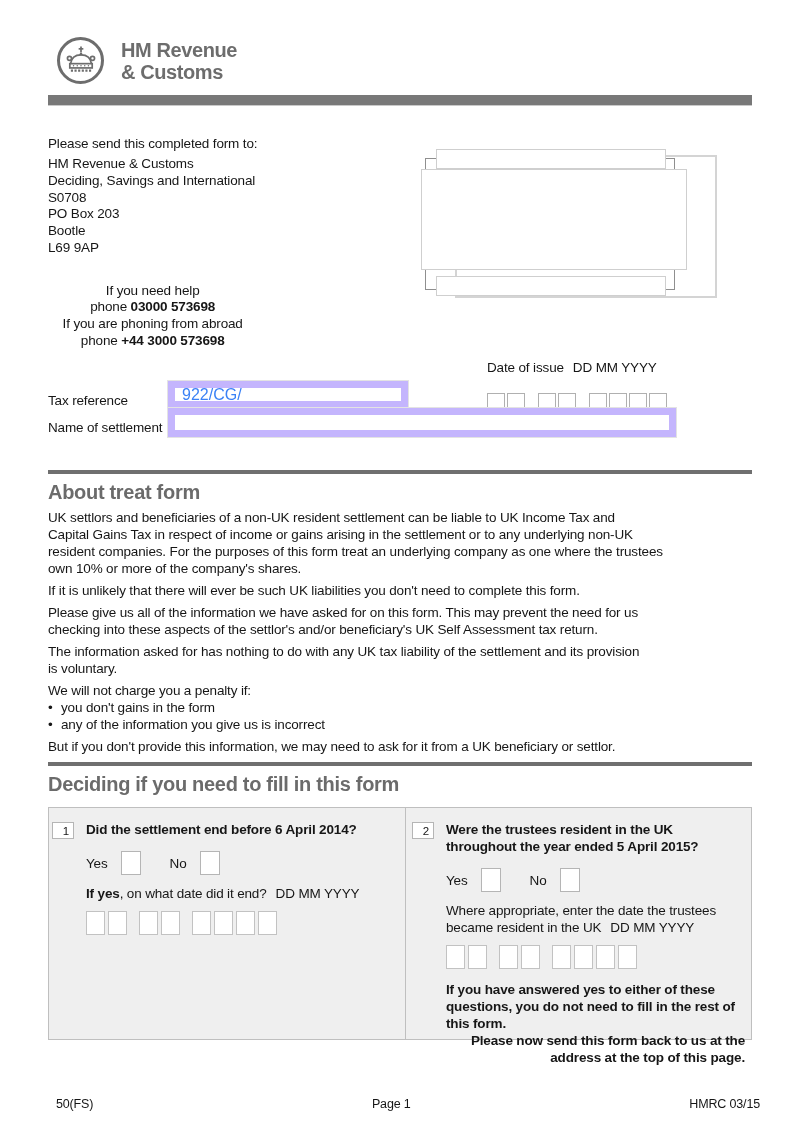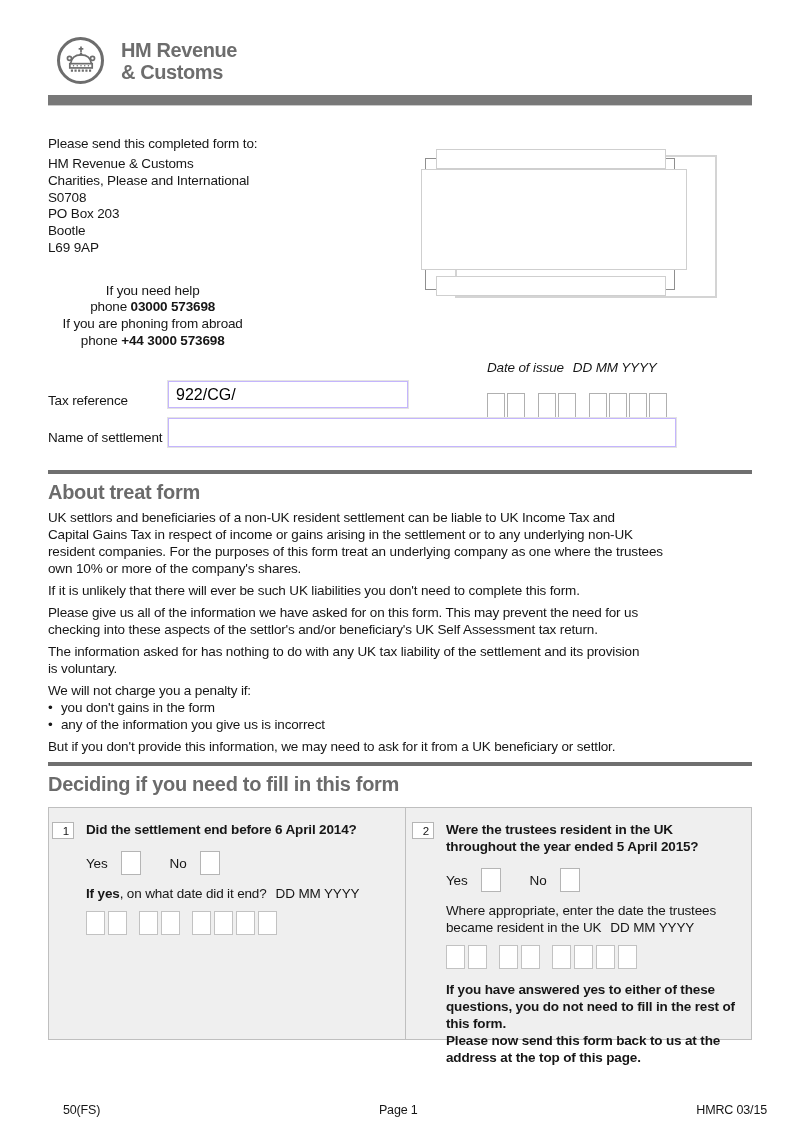--- a/index.html
+++ b/index.html
@@ -29,34 +29,34 @@
   .addr-graphic div { position:absolute; }
   .ag-dark { left:5px; top:12px; width:250px; height:132px; border:1px solid #8f8f8f; }
   .ag-light { left:35px; top:9px; width:262px; height:143px; border:2px solid #d4d4d4; }
   .ag-white { background:#fff; border:1px solid #cfcfcf; }
   .ag-top { left:16px; top:3px; width:230px; height:20px; }
   .ag-mid { left:1px; top:23px; width:266px; height:101px; }
   .ag-bot { left:16px; top:130px; width:230px; height:20px; }
 
   
   .issue-block { position:absolute; left:487px; top:360px; font-size:13.5px; }
-  .issue-label { margin-bottom:18px;font-style:italic; }
+  .issue-label { margin-bottom:18px; }
   .fmt { margin-left:9px; }
   .dbox-row { display:flex; align-items:flex-start; }
   .dbox { width:18px; height:25px; background:#fff; border:1px solid #b0b0b0; margin-right:2px; }
   .dbox.grp { margin-left:11px; }
   .q-dbox { width:19px; height:24px; margin-right:3px; border:1px solid #c2c2c2; }
   .q-dbox.grp { margin-left:9px; }
 
   .field-row { position:absolute; left:48px; font-size:13.5px; }
   .field-label { position:absolute; left:0; top:12px; white-space:nowrap; }
-  .text-input { position:absolute; left:120px; top:0; height:27px; border:1px solid #c4b5fd; outline:1px solid #e3e3e3; background:#fff; font-family:inherit; font-size:16px; color:#000000; padding:0 7px; }
+  .text-input { position:absolute; left:120px; top:0; height:27px; border:7px solid #c4b5fd; outline:1px solid #e3e3e3; background:#fff; font-family:inherit; font-size:16px; color:#3b82f6; padding:0 7px; }
   .taxref-row { top:381px; width:704px; height:28px; }
   .taxref-input { width:240px; }
-  .name-row { top:418px; width:704px; height:39px; }
+  .name-row { top:408px; width:704px; height:39px; }
   .name-input { width:508px; height:29px; }
 
   
   .section { position:absolute; left:48px; width:704px; }
   .sec-rule { height:4px; background:#6f6f6f; }
   .sec-title { font-size:20px; font-weight:bold; color:#6b6b6b; letter-spacing:-0.3px; margin-top:7px; }
   .about-sec { top:470px; }
   .deciding-sec { top:762px; }
   .para { font-size:13.5px; line-height:17px; white-space:pre-line; margin-top:5px; }
   .para:first-of-type { margin-top:7px; }
@@ -71,24 +71,24 @@
   .q-row { display:flex; }
   .q-badge { flex:none; width:22px; height:17px; background:#fff; border:1px solid #b5b5b5; font-size:11.5px; text-align:right; padding:2px 4px 0 0; margin-top:1px; }
   .q-content { margin-left:12px; font-size:13.5px; width:300px; }
   .q-text { font-weight:bold; line-height:17px; }
   .yn-row { display:flex; align-items:center; margin-top:13px; }
   .checkbox { width:20px; height:24px; background:#fff; border:1px solid #b5b5b5; margin-left:13px; }
   .yn-no { margin-left:29px; }
   .q-hint { margin-top:10px; line-height:17px; }
   .q-dboxes { margin-top:9px; }
   .q-note { margin-top:12px; font-weight:bold; line-height:17px; }
-  .q-note .n2 { margin-top:0; }
-
-  
-  .footer { position:absolute; left:63px; top:1097px; width:704px; display:flex; font-size:12.5px;margin-top:6px; }
+  .q-note .n2 { margin-top:0;text-align:right; }
+
+  
+  .footer { position:absolute; left:56px; top:1097px; width:704px; display:flex; font-size:12.5px; }
   .footer .fc { flex:1; text-align:center; }
   .footer .fr { text-align:right; }
 </style>
 </head>
 <body>
 
 <div class="page">
 
   <div class="logo-block">
     <div class="logo-circle">
@@ -113,21 +113,21 @@
     <div class="logo-text">
       <div>HM Revenue</div>
       <div>&amp; Customs</div>
     </div>
   </div>
   <div class="top-bar"></div>
 
   <div class="sendto">
     <div class="sendto-intro">Please send this completed form to:</div>
     <div class="addr-line">HM Revenue &amp; Customs</div>
-    <div class="addr-line">Charities, Please and International</div>
+    <div class="addr-line">Deciding, Savings and International</div>
     <div class="addr-line">S0708</div>
     <div class="addr-line">PO Box 203</div>
     <div class="addr-line">Bootle</div>
     <div class="addr-line">L69 9AP</div>
     <div class="help-block">
       <div>If you need help</div>
       <div><span>phone </span><span class="b">03000 573698</span></div>
       <div>If you are phoning from abroad</div>
       <div><span>phone </span><span class="b">+44 3000 573698</span></div>
     </div>

